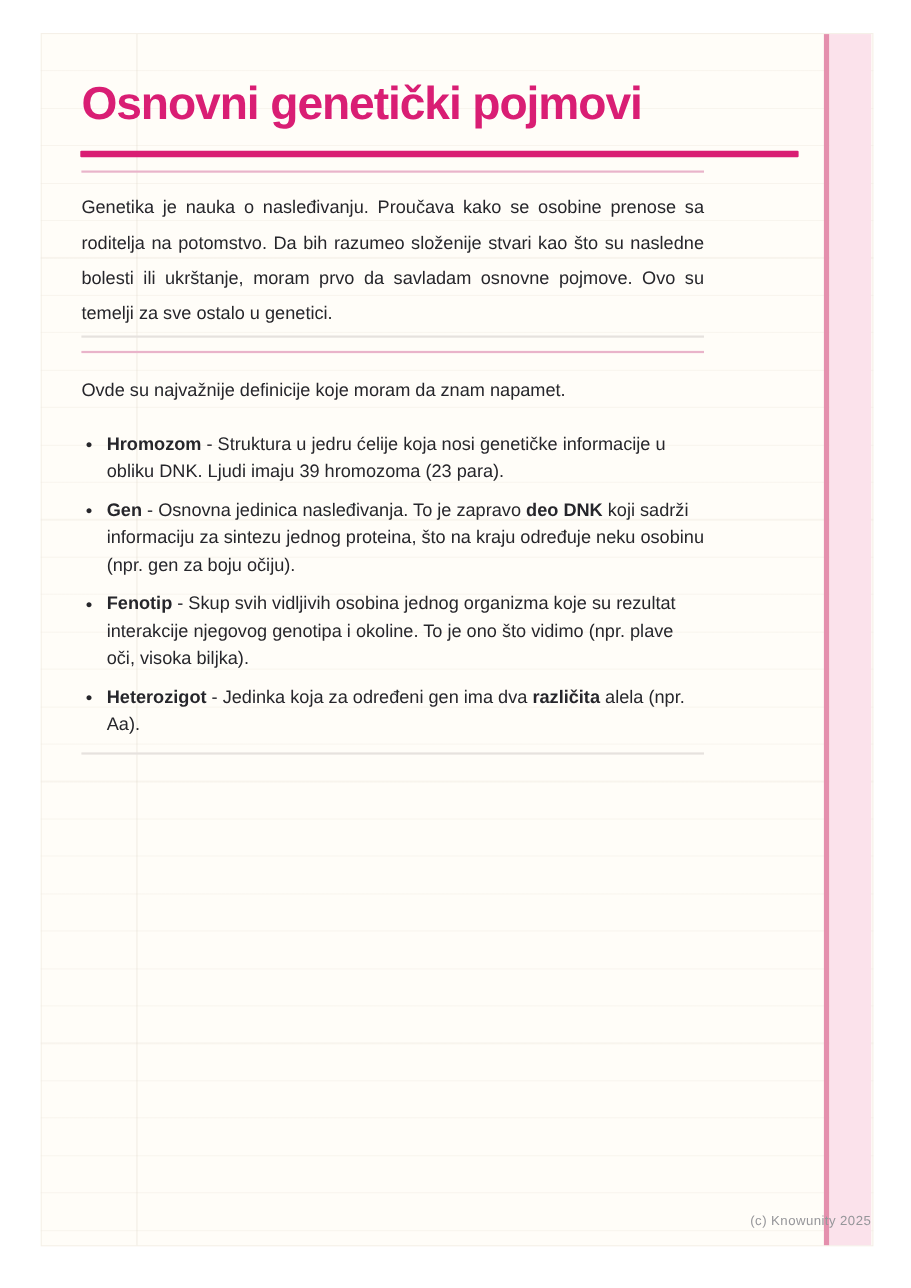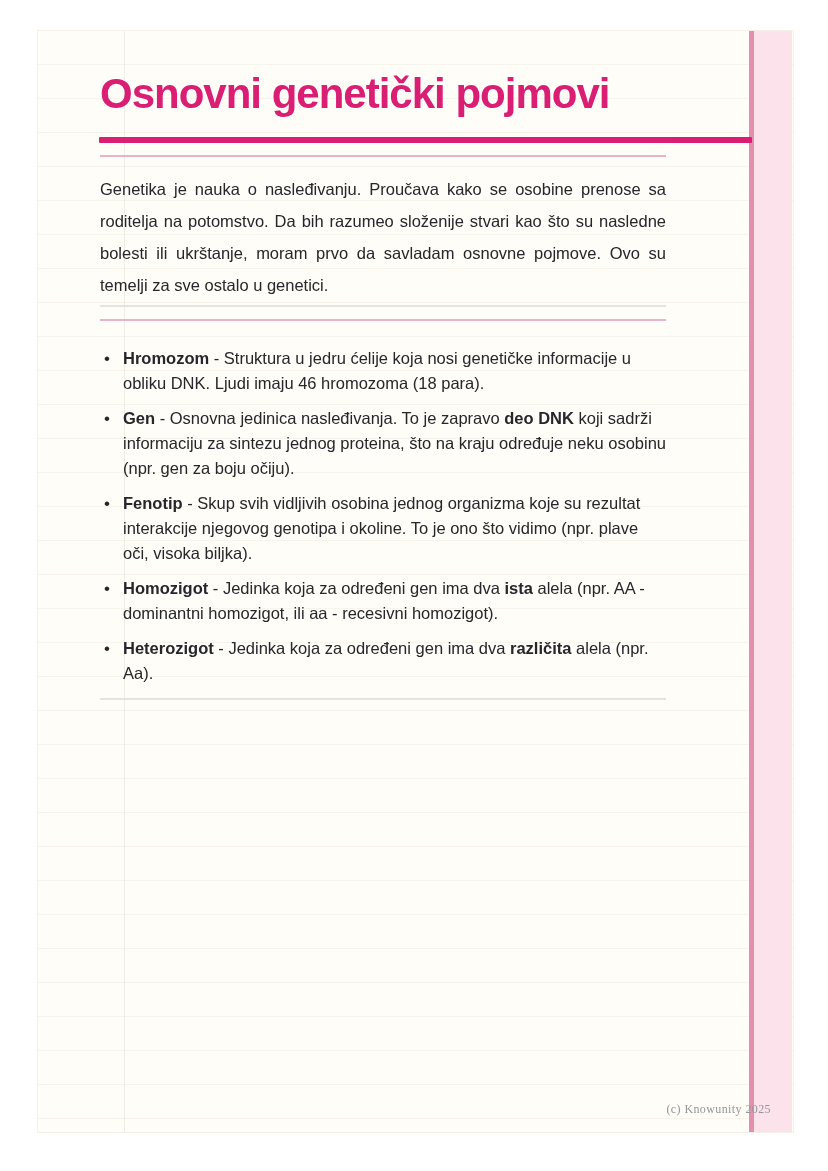--- a/index.html
+++ b/index.html
@@ -15,21 +15,20 @@
   }
   *{margin:0;padding:0;box-sizing:border-box;}
   html,body{width:828px;height:1171px;background:#ffffff;overflow:hidden;
     font-family:"Liberation Sans", sans-serif;}
   .page{
     position:absolute;left:37px;top:30px;width:757px;height:1103px;
     background:
       repeating-linear-gradient(to bottom, transparent 0px, transparent 33px, rgba(212,200,182,0.16) 33px, rgba(212,200,182,0.16) 34px),
       var(--page-bg);
     border:1px solid rgba(238,232,222,0.6);
-    padding-left:26px;
   }
   .margin-line{position:absolute;left:86px;top:0;bottom:0;width:1px;
     background:rgba(216,206,192,0.35);}
   .stripe{position:absolute;left:711px;top:0;bottom:0;width:43px;display:flex;z-index:1;}
   .stripe-line{width:5px;background:var(--stripe-line);}
   .stripe-fill{flex:1;background:var(--stripe-fill);}
   .content{position:relative;z-index:2;}
   h1.doc-title{
     margin:40px 0 0 36px;color:var(--accent);
     font-size:42px;line-height:46px;font-weight:700;letter-spacing:-1px;
@@ -59,22 +58,22 @@
   }
   ul.def-list li{position:relative;padding-left:23px;margin-bottom:10px;}
   ul.def-list li::before{
     content:"\2022";position:absolute;left:4px;top:0;
     font-size:17px;color:var(--text);
   }
   ul.def-list strong{font-weight:700;margin-top:10px;}
   .end-divider{width:566px;height:2px;background:var(--divider);
     margin:12px 0 0 36px;}
   .footer-credit{
-    position:absolute;right:22px;bottom:15px;z-index:3;
-    color:var(--footer-text);font-size:12px;letter-spacing:0.4px;font-family:Liberation Serif, serif;
+    position:absolute;right:1px;bottom:15px;z-index:3;
+    color:var(--footer-text);font-size:12px;letter-spacing:0.4px;
   }
 </style>
 </head>
 <body>
 
 <div class="page">
   <div class="margin-line"></div>
   <div class="stripe">
     <div class="stripe-line"></div>
     <div class="stripe-fill"></div>
@@ -83,26 +82,26 @@
   <div class="content">
     <h1 class="doc-title">Osnovni genetički pojmovi</h1>
     <div class="title-rule"></div>
 
     <div class="heading-underline"></div>
     <p class="body-par">Genetika je nauka o nasleđivanju. Proučava kako se osobine prenose sa roditelja na potomstvo. Da bih razumeo složenije stvari kao što su nasledne bolesti ili ukrštanje, moram prvo da savladam osnovne pojmove. Ovo su temelji za sve ostalo u genetici.</p>
 
     <div class="section-divider pre-heading"></div>
 
     <div class="heading-underline"></div>
+    <p class="list-intro">Ovde su najvažnije definicije koje moram da znam napamet.</p>
 
     <ul class="def-list">
-        <li><strong>Hromozom</strong><span> - Struktura u jedru ćelije koja nosi genetičke informacije u obliku DNK. Ljudi imaju 46 hromozoma (18 para).</span></li>
+        <li><strong>Hromozom</strong><span> - Struktura u jedru ćelije koja nosi genetičke informacije u obliku DNK. Ljudi imaju 39 hromozoma (23 para).</span></li>
         <li><strong>Gen</strong><span> - Osnovna jedinica nasleđivanja. To je zapravo </span><strong>deo DNK</strong><span> koji sadrži informaciju za sintezu jednog proteina, što na kraju određuje neku osobinu (npr. gen za boju očiju).</span></li>
         <li><strong>Fenotip</strong><span> - Skup svih vidljivih osobina jednog organizma koje su rezultat interakcije njegovog genotipa i okoline. To je ono što vidimo (npr. plave oči, visoka biljka).</span></li>
-        <li><strong>Homozigot</strong><span> - Jedinka koja za određeni gen ima dva </span><strong>ista</strong><span> alela (npr. AA - dominantni homozigot, ili aa - recesivni homozigot).</span></li>
         <li><strong>Heterozigot</strong><span> - Jedinka koja za određeni gen ima dva </span><strong>različita</strong><span> alela (npr. Aa).</span></li>
       </ul>
 
     <div class="end-divider"></div>
   </div>
 
   <div class="footer-credit">(c) Knowunity 2025</div>
 </div>
 
 </body></html>

